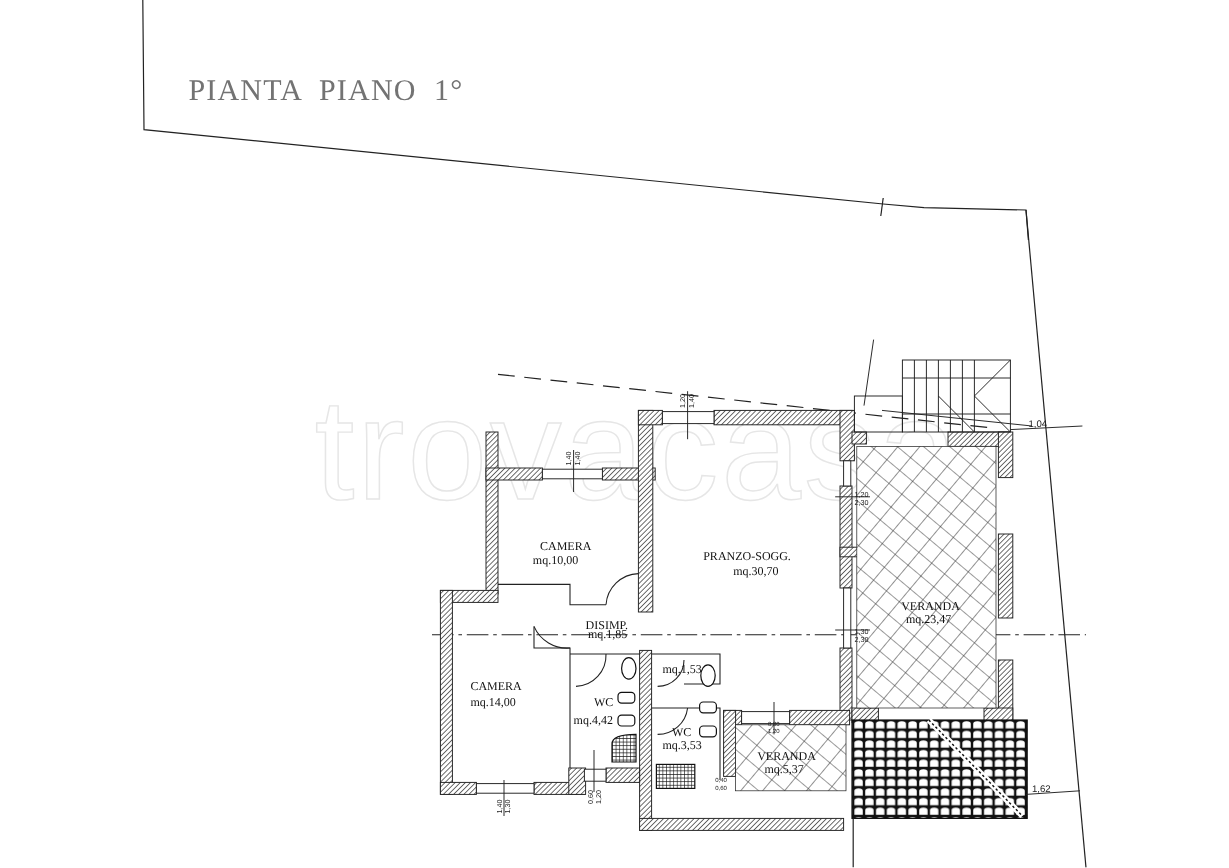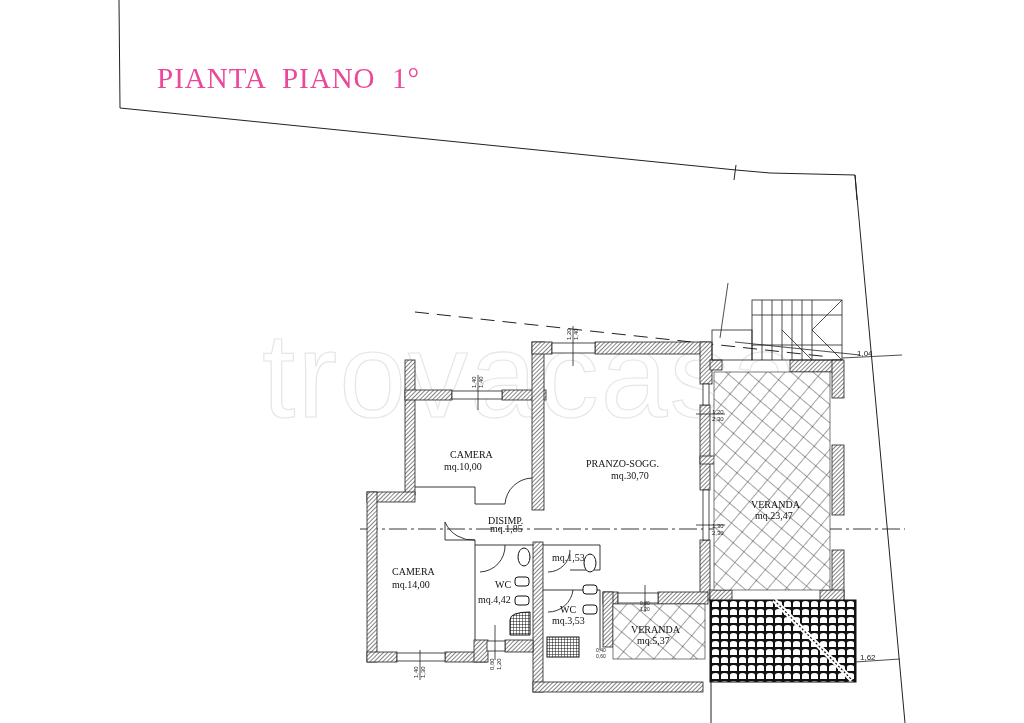--- a/index.html
+++ b/index.html
@@ -1,18 +1,18 @@
 <!DOCTYPE html>
 <html><head>
 <meta charset="utf-8">
 <style>
   html, body { margin: 0; padding: 0; background: #ffffff; }
   body { width: 1024px; height: 723px; position: relative; overflow: hidden; font-family: "DejaVu Serif", serif; }
   #plan { position: absolute; left: 0; top: 0; width: 1024px; height: 723px; }
-  .title { position: absolute; left: 157px; top: 62px; font-family: "Liberation Serif", serif; font-size: 29px; letter-spacing: 1px; color: #ec4899; white-space: pre; }
+  .title { position: absolute; left: 157px; top: 62px; font-family: "Liberation Serif", serif; font-size: 25px; letter-spacing: 1px; color: #737373; white-space: pre; }
   .lbl { font-family: "Liberation Serif", serif; fill: #111; }
   .dim { font-family: "Liberation Sans", sans-serif; fill: #222; }
   .watermark { position: absolute; left: 262px; top: 306px; font-family: "Liberation Sans", sans-serif; font-size: 120px; color: transparent; -webkit-text-stroke: 1.2px #e6e6e6; letter-spacing: 2px; pointer-events: none; }
 </style>
 </head>
 <body>
 
 <div class="watermark">trovacasa</div>
 <div class="title">PIANTA  PIANO  1°</div>
 

